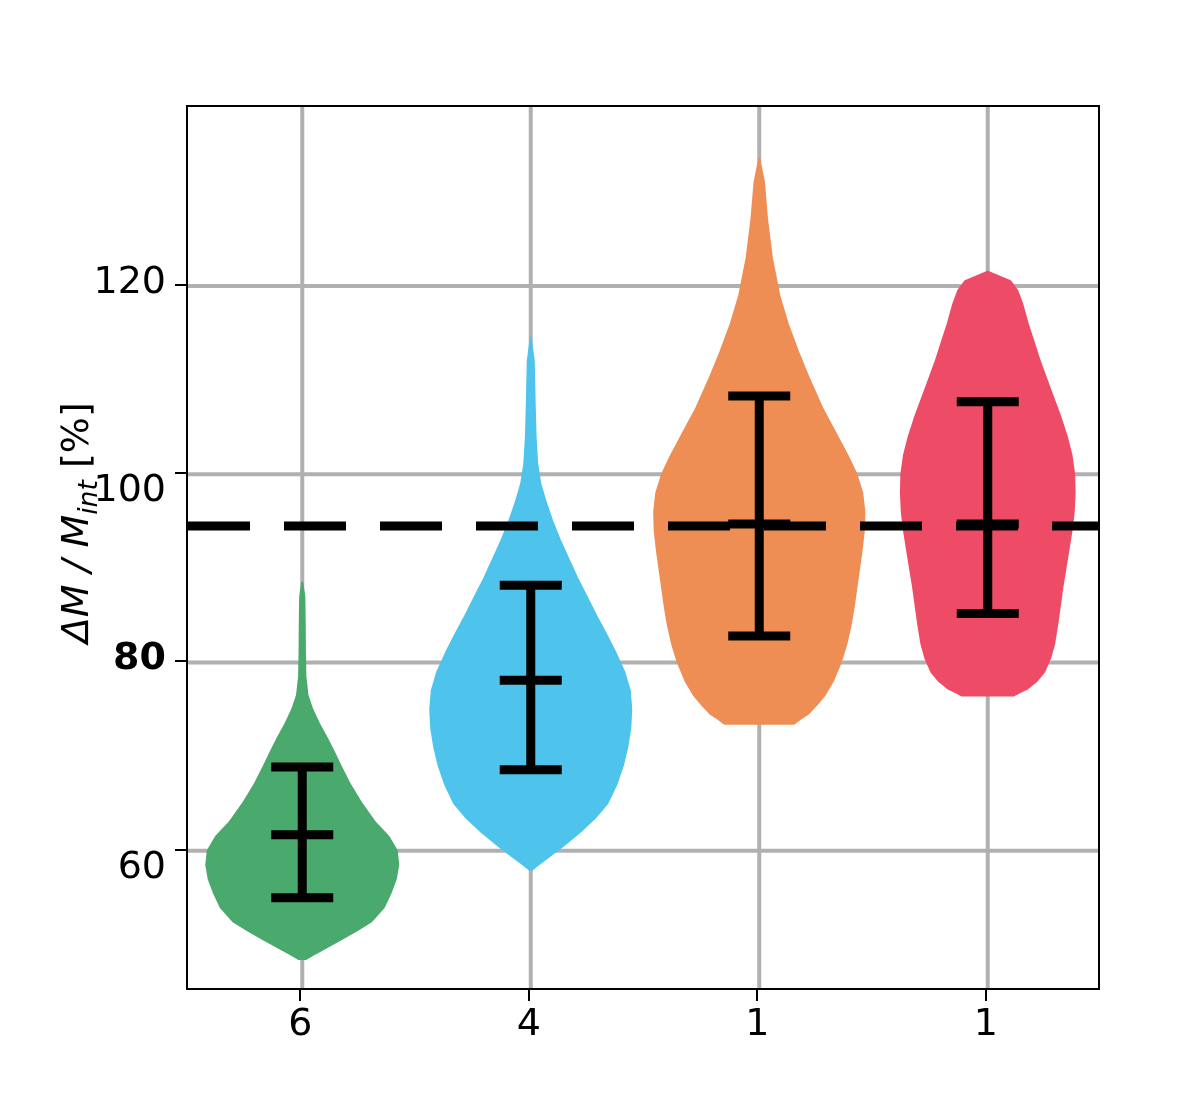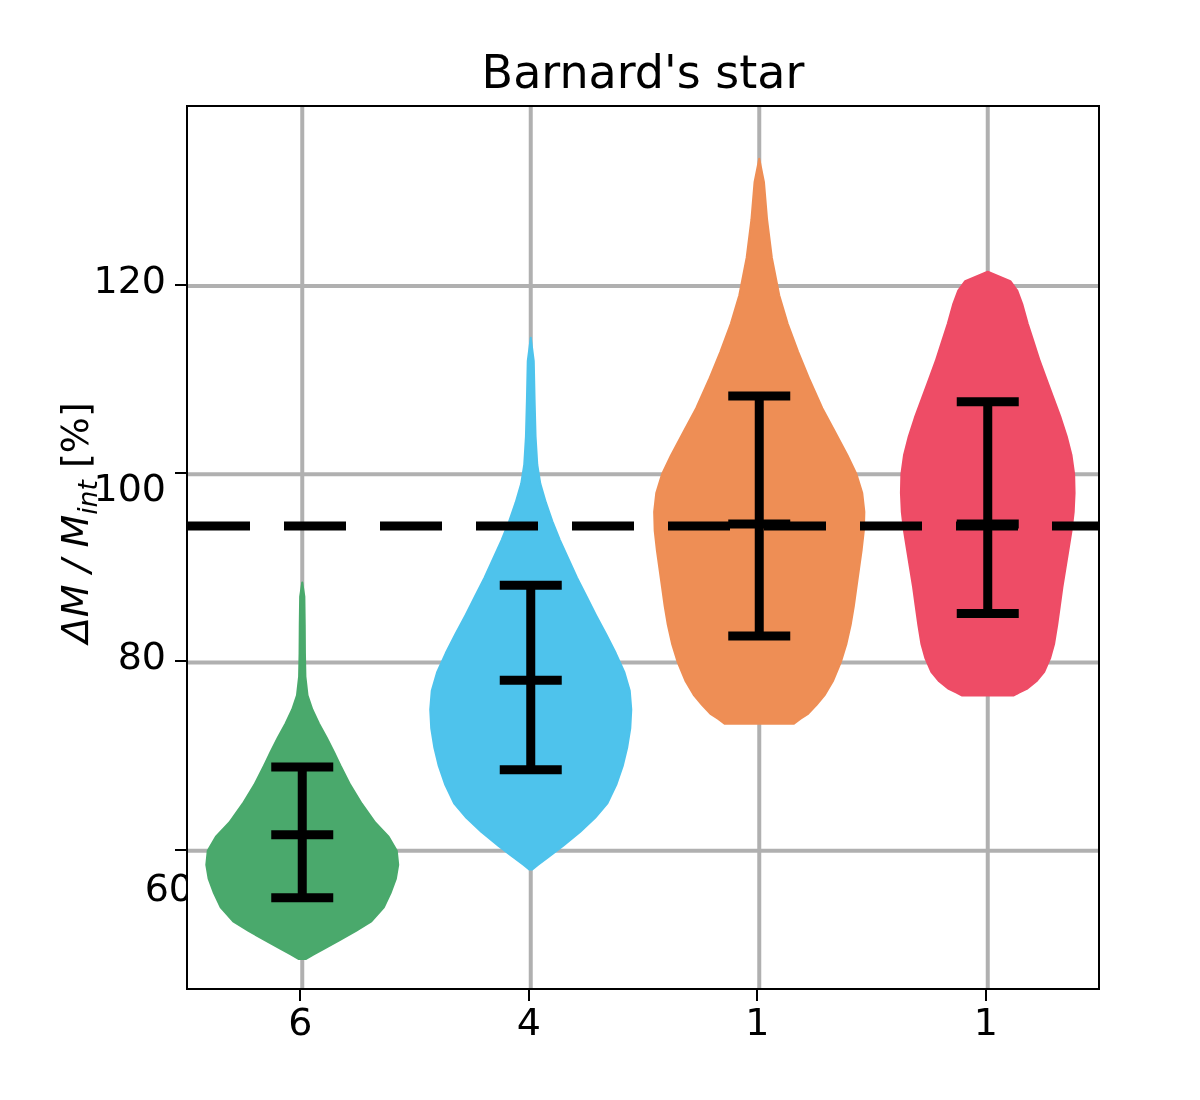--- a/index.html
+++ b/index.html
@@ -107,29 +107,28 @@
     font-size: 42px;
     color: #000000;
     white-space: nowrap;
   }
 </style>
 </head>
 <body>
 
 <div id="figure">
 
-  <div id="chart-title">Barnard's star</div>
 
   <div id="ylabel">
     <span class="up">ΔM / M</span><span class="sub">int</span>&nbsp;<span class="bracket">[%]</span>
   </div>
 
   <div id="ytick-labels">
-      <div class="ytick-wrap" style="top: 866px; margin-left: 27px;">60</div>
-      <div class="ytick-wrap" style="top: 634.479px;">80</div>
+      <div class="ytick-wrap" style="top: 843px;">60</div>
+      <div class="ytick-wrap" style="top: 634.479px; font-weight: bold;">80</div>
       <div class="ytick-wrap" style="top: 466px;">100</div>
       <div class="ytick-wrap" style="top: 257.883px; text-align: right;">120</div>
     </div>
   <div id="ytick-marks">
       <div class="ytick-mark" style="top: 848.777px;"></div>
       <div class="ytick-mark" style="top: 660.479px;"></div>
       <div class="ytick-mark" style="top: 472.181px;"></div>
       <div class="ytick-mark" style="top: 283.883px;"></div>
     </div>
 

